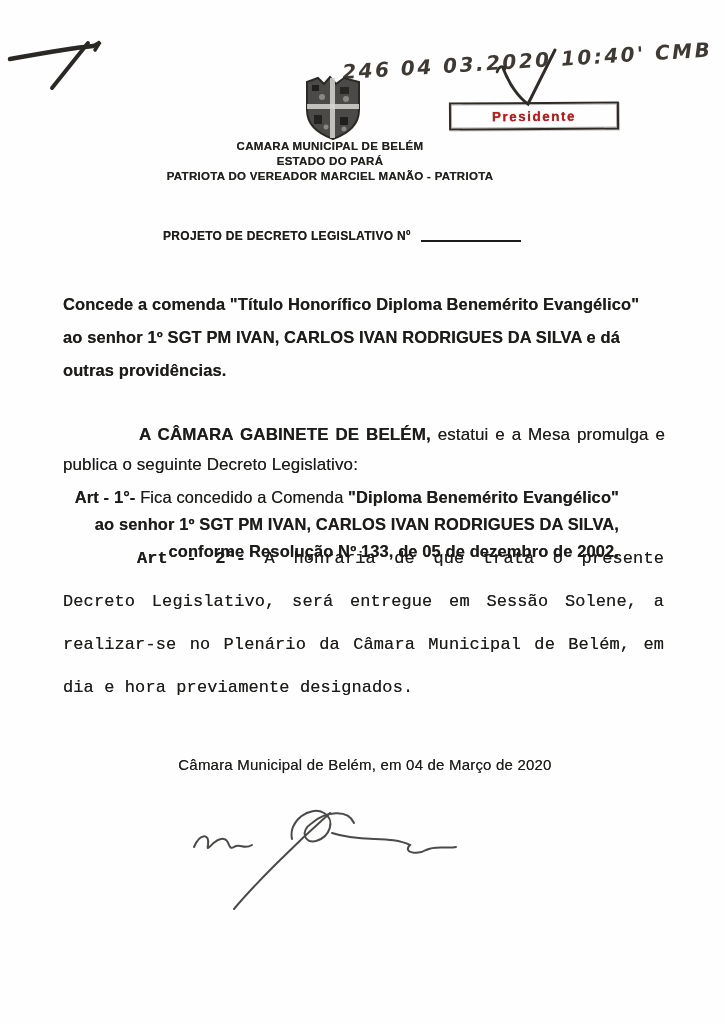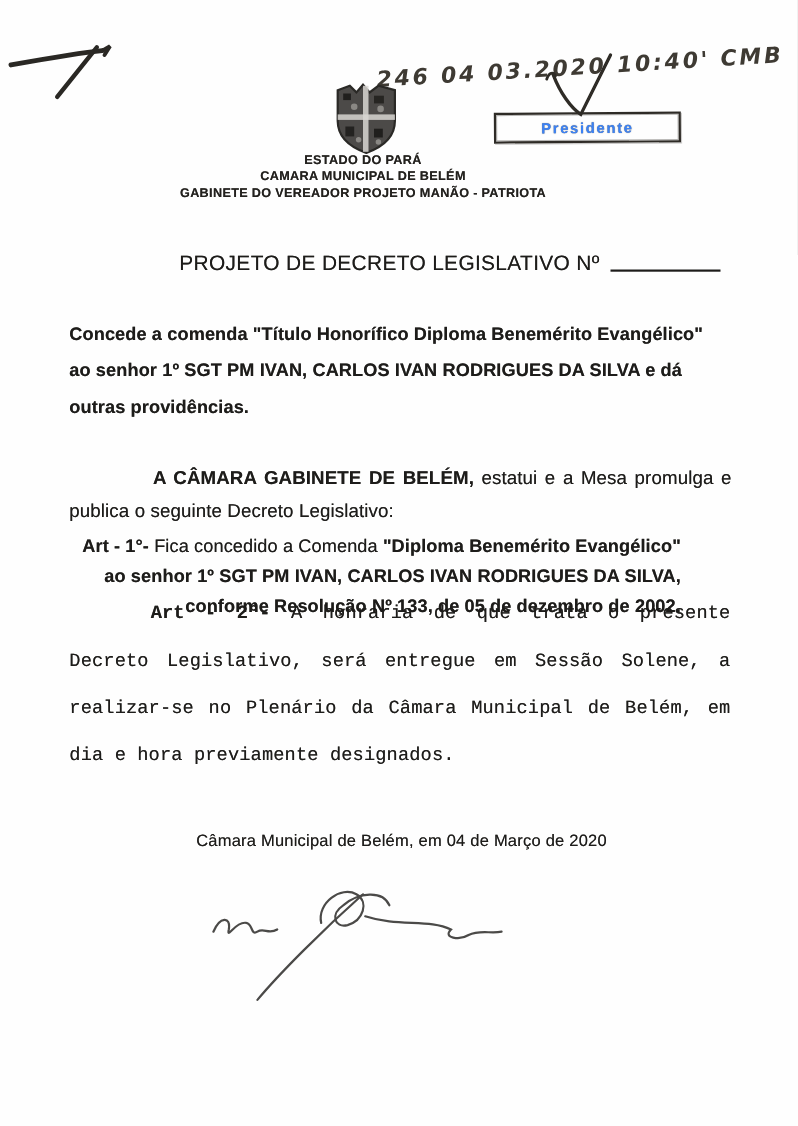--- a/index.html
+++ b/index.html
@@ -33,35 +33,35 @@
 
   
   .stamp{
     position:absolute;left:449px;top:102px;width:170px;height:28px;
     border:2.5px solid #2e2b26;
     box-shadow:inset 0 0 0 1px rgba(46,43,38,.35), 1px 1px 0 rgba(46,43,38,.25);
     display:flex;align-items:center;justify-content:center;
     transform:rotate(-.4deg);
   }
   .stamp-label{
-    font-size:13.5px;font-weight:bold;letter-spacing:1.5px;color:#3b82f6;
+    font-size:13.5px;font-weight:bold;letter-spacing:1.5px;color:#b91c1c;
     text-shadow:0 0 .8px rgba(53,49,43,.8);
   }
 
   
   .letterhead{
     position:absolute;left:100px;top:139px;width:460px;
     text-align:center;font-weight:bold;
     font-size:11.5px;line-height:15px;letter-spacing:.3px;color:#23211e;
   }
 
   
   .title{
     position:absolute;left:163px;top:229px;
-    font-size:19px;font-weight:normal;letter-spacing:.3px;white-space:nowrap;
+    font-size:12px;font-weight:bold;letter-spacing:.3px;white-space:nowrap;
   }
   .blank-line{
     display:inline-block;width:100px;height:2px;background:#1d1c1a;
     margin-left:10px;vertical-align:-2px;
   }
 
   
   .ementa{
     position:absolute;left:63px;top:288px;width:584px;
     font-size:16.5px;font-weight:bold;line-height:33px;letter-spacing:.1px;
@@ -120,23 +120,23 @@
       <circle cx="24" cy="52" r="2.5" fill="#8a8884"></circle>
       <circle cx="42" cy="54" r="2.5" fill="#8a8884"></circle>
     </svg>
   </div>
 
   <div class="stamp">
     <span class="stamp-label">Presidente</span>
   </div>
 
   <div class="letterhead soft">
+    <div>CAMARA MUNICIPAL DE BELÉM</div>
     <div>ESTADO DO PARÁ</div>
-    <div>CAMARA MUNICIPAL DE BELÉM</div>
-    <div>GABINETE DO VEREADOR PROJETO MANÃO - PATRIOTA</div>
+    <div>PATRIOTA DO VEREADOR MARCIEL MANÃO - PATRIOTA</div>
   </div>
 
   <div class="title soft">
     <span>PROJETO DE DECRETO LEGISLATIVO Nº</span><span class="blank-line"></span>
   </div>
 
   <div class="ementa soft">Concede a comenda "Título Honorífico Diploma Benemérito Evangélico" ao senhor 1º SGT PM IVAN, CARLOS IVAN RODRIGUES DA SILVA e dá outras providências.</div>
 
   <p class="para preamble soft"><b>A CÂMARA GABINETE DE BELÉM,</b><span> estatui e a Mesa promulga e publica o seguinte Decreto Legislativo:</span></p>
 

